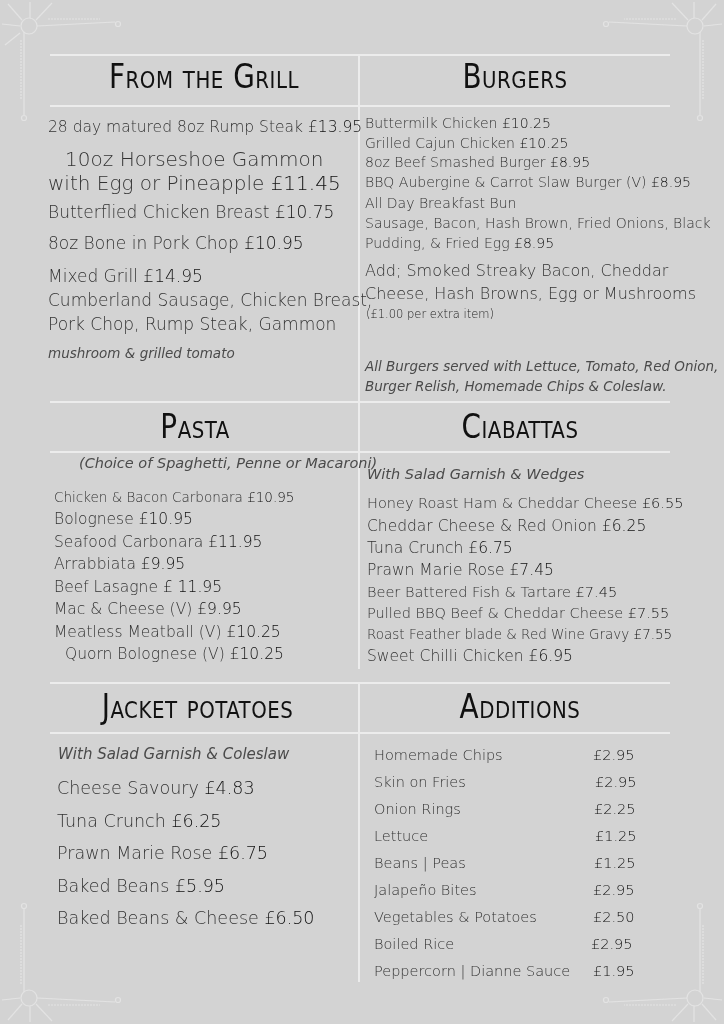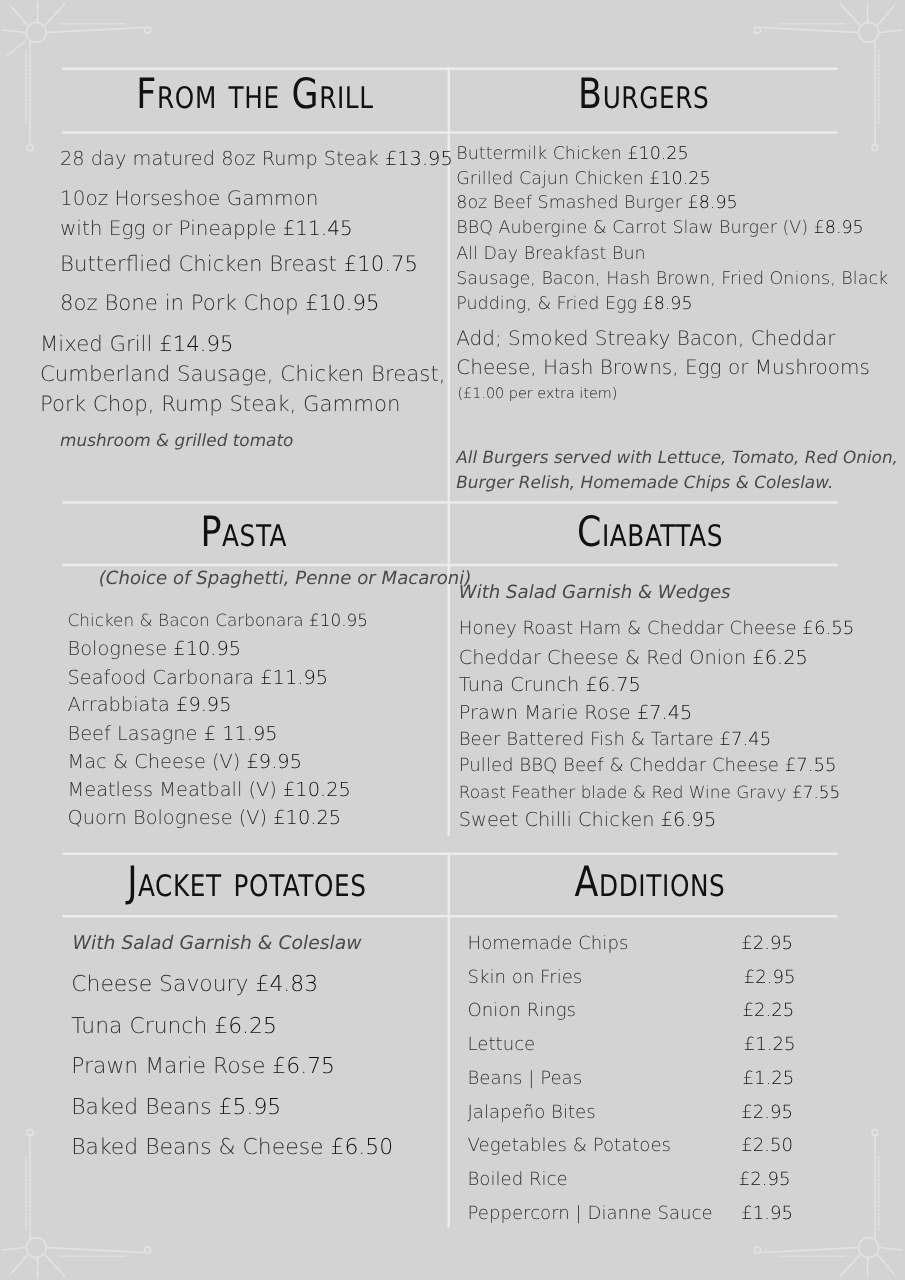--- a/index.html
+++ b/index.html
@@ -110,31 +110,31 @@
   <div class="hline" style="left:50px;top:732px;width:620px;"></div>
   <div class="vline" style="left:358px;top:54px;height:347px;"></div>
   <div class="vline" style="left:358px;top:401px;height:268px;"></div>
   <div class="vline" style="left:358px;top:682px;height:300px;"></div>
 
   <div class="section" style="left:0;top:0;">
     <div class="sec-title" style="left:50px;top:58px;width:308px;">From the Grill</div>
     <div class="item" style="left:48px;top:118px;font-size:15.5px;">
       <span>28 day matured 8oz Rump Steak</span> <span class="price">£13.95</span>
     </div>
-    <div class="item" style="left:48px;top:147px;font-size:16px;line-height:24px;">
+    <div class="item" style="left:48px;top:147px;font-size:20px;line-height:24px;text-align:center;">
       <div>10oz Horseshoe Gammon</div>
       <div><span>with Egg or Pineapple</span> <span class="price">£11.45</span></div>
     </div>
     <div class="item" style="left:48px;top:202px;font-size:17px;">
       <span>Butterflied Chicken Breast</span> <span class="price">£10.75</span>
     </div>
     <div class="item" style="left:48px;top:233px;font-size:17px;">
       <span>8oz Bone in Pork Chop</span> <span class="price">£10.95</span>
     </div>
-    <div class="item" style="left:32px;top:264px;font-size:17px;line-height:24px;">
+    <div class="item" style="left:48px;top:264px;font-size:17px;line-height:24px;">
       <div><span>Mixed Grill</span> <span class="price">£14.95</span></div>
       <div>Cumberland Sausage, Chicken Breast,</div>
       <div>Pork Chop, Rump Steak, Gammon</div>
     </div>
     <div class="note" style="left:48px;top:342px;font-size:13.5px;line-height:23px;">
       <div>mushroom &amp; grilled tomato</div>
     </div>
   </div>
 
   <div class="section" style="left:0;top:0;">
@@ -171,21 +171,21 @@
     <div class="sec-title" style="left:50px;top:408px;width:290px;">Pasta</div>
     <div class="note" style="left:49px;top:455px;font-size:14.5px;margin-left:30px;">(Choice of Spaghetti, Penne or Macaroni)</div>
     <div style="position:absolute;left:54px;top:486px;">
       <div class="item" style="position:relative;font-size:13.5px;line-height:22px;"><span>Chicken &amp; Bacon Carbonara</span> <span class="price">£10.95</span></div>
       <div class="item" style="position:relative;font-size:15.5px;line-height:22.5px;"><span>Bolognese</span> <span class="price">£10.95</span></div>
       <div class="item" style="position:relative;font-size:15.5px;line-height:22.5px;"><span>Seafood Carbonara</span> <span class="price">£11.95</span></div>
       <div class="item" style="position:relative;font-size:15.5px;line-height:22.5px;"><span>Arrabbiata</span> <span class="price">£9.95</span></div>
       <div class="item" style="position:relative;font-size:15.5px;line-height:22.5px;"><span>Beef Lasagne</span> <span class="price">£ 11.95</span></div>
       <div class="item" style="position:relative;font-size:15.5px;line-height:22.5px;"><span>Mac &amp; Cheese (V)</span> <span class="price">£9.95</span></div>
       <div class="item" style="position:relative;font-size:15.5px;line-height:22.5px;"><span>Meatless Meatball (V)</span> <span class="price">£10.25</span></div>
-      <div class="item" style="position:relative;font-size:15.5px;line-height:22.5px;"><span>Quorn Bolognese (V)</span> <span class="price">£10.25</span></div>
+      <div class="item" style="position:relative;font-size:15.5px;line-height:22.5px;margin-left:11px;"><span>Quorn Bolognese (V)</span> <span class="price">£10.25</span></div>
     </div>
   </div>
 
   <div class="section" style="left:0;top:0;">
     <div class="sec-title" style="left:360px;top:408px;width:320px;">Ciabattas</div>
     <div class="note" style="left:367px;top:466px;font-size:14.5px;">With Salad Garnish &amp; Wedges</div>
     <div style="position:absolute;left:367px;top:493px;">
       <div class="item" style="position:relative;font-size:14.5px;line-height:21.5px;"><span>Honey Roast Ham &amp; Cheddar Cheese</span> <span class="price">£6.55</span></div>
       <div class="item" style="position:relative;font-size:15.5px;line-height:22px;"><span>Cheddar Cheese &amp; Red Onion</span> <span class="price">£6.25</span></div>
       <div class="item" style="position:relative;font-size:15.5px;line-height:22px;"><span>Tuna Crunch</span> <span class="price">£6.75</span></div>

